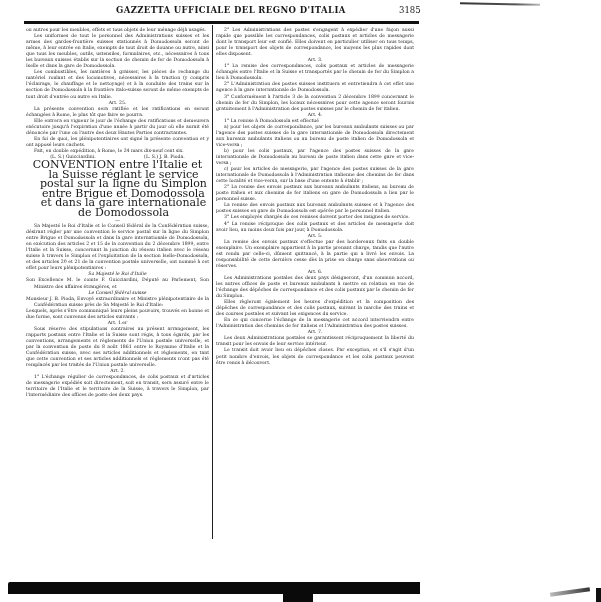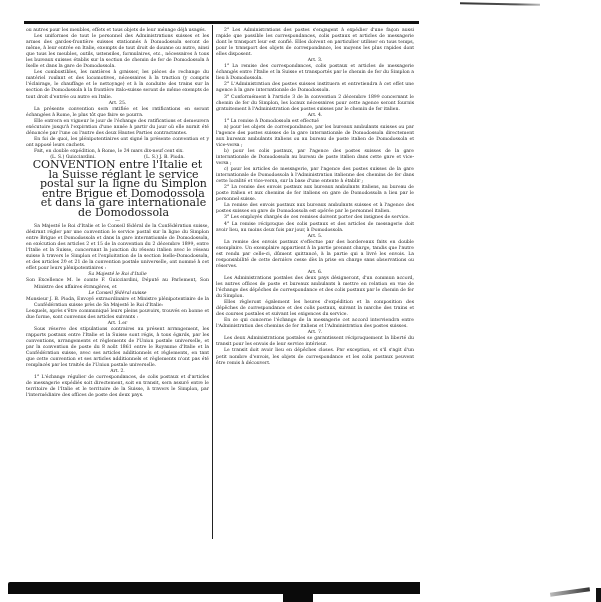--- a/index.html
+++ b/index.html
@@ -27,20 +27,24 @@
   .bottom-right-mark { position: absolute; left: 550px; top: 590px; width: 40px; height: 4px; background: linear-gradient(90deg, #bbb, #333); transform: rotate(-8deg); }
   .bottom-edge { position: absolute; left: 596px; top: 588px; width: 5px; height: 14px; background: #111; }
 </style>
 </head>
 <body>
 
 <div class="page">
 
   <div class="scan-streak-top"></div>
 
+  <div class="header">
+    <span class="header-title">GAZZETTA UFFICIALE DEL REGNO D'ITALIA</span>
+    <span class="header-page">3185</span>
+  </div>
   <div class="header-rule"></div>
 
   <div class="col-divider"></div>
 
   <div class="col col-left">
     <p class="noindent">ou autres pour les meubles, effets et tous objets de leur ménage déjà usagés.</p>
     <p>Les uniformes de tout le personnel des Administrations suisses et les armes des gardes-frontière suisses stationnés à Domodossola seront de même, à leur entrée en Italie, exempts de tout droit de douane ou autre, ainsi que tous les meubles, outils, ustensiles, formulaires, etc., nécessaires à tous les bureaux suisses établis sur la section de chemin de fer de Domodossola à Iselle et dans la gare de Domodossola.</p>
     <p>Les combustibles, les matières à graisser, les pièces de rechange du matériel roulant et des locomotives, nécessaires à la traction (y compris l'éclairage, le chauffage et le nettoyage) et à la conduite des trains sur la section de Domodossola à la frontière italo-suisse seront de même exempts de tout droit d'entrée ou autre en Italie.</p>
     <p class="art">Art. 25.</p>
     <p>La présente convention sera ratifiée et les ratifications en seront échangées à Rome, le plus tôt que faire se pourra.</p>

